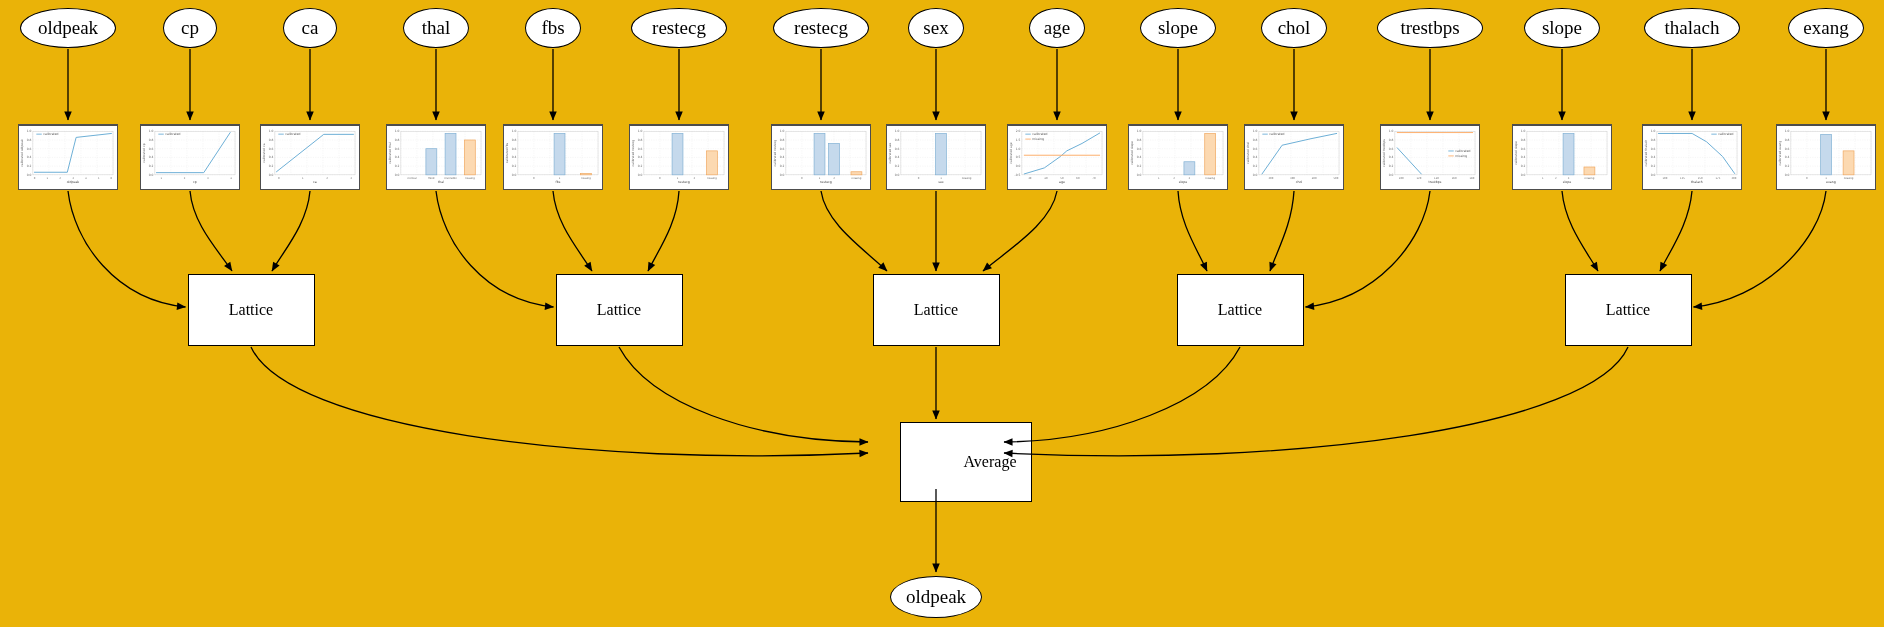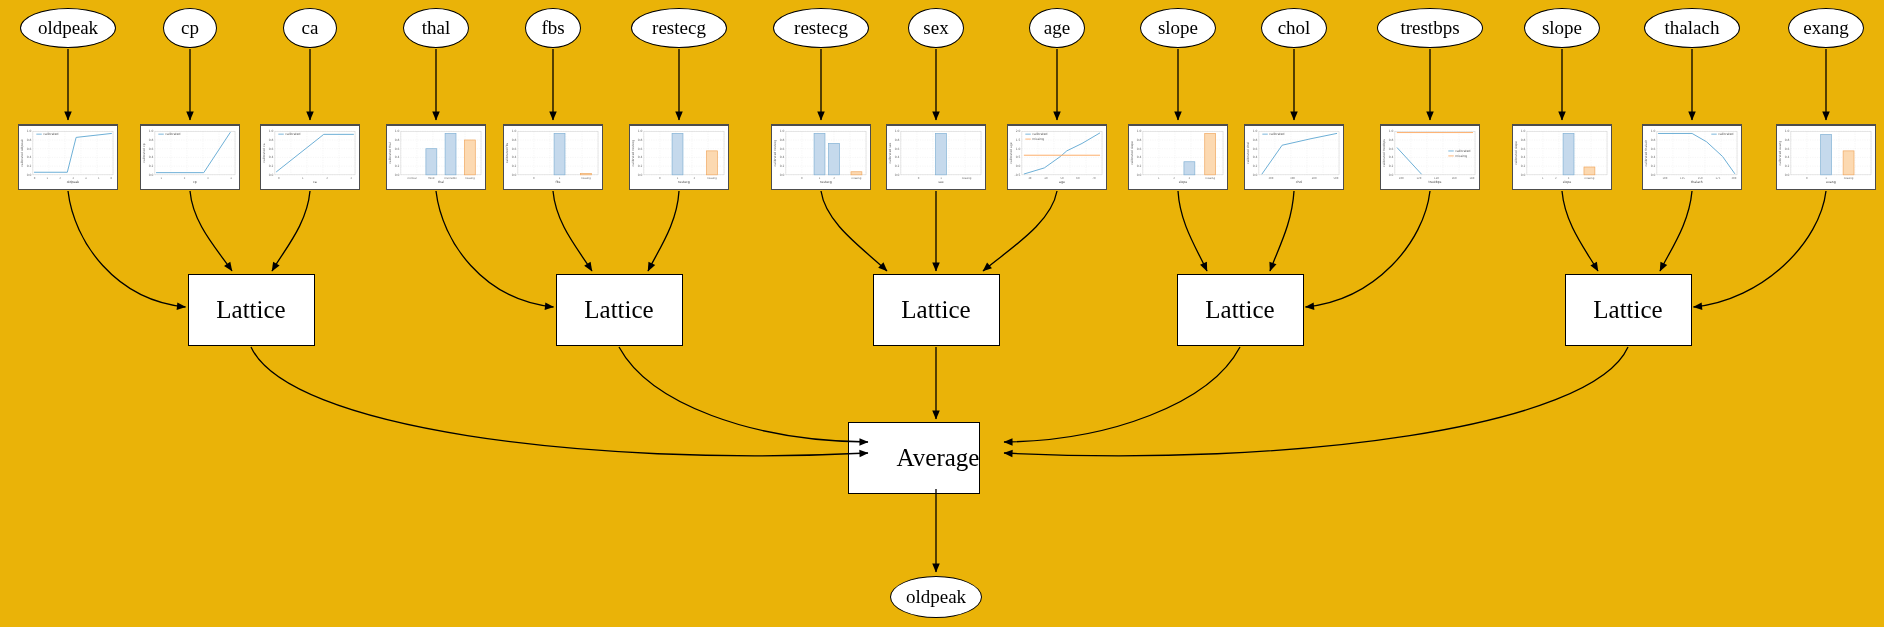--- a/index.html
+++ b/index.html
@@ -1,21 +1,21 @@
 <!DOCTYPE html>
 <html><head>
 <meta charset="utf-8">
 <style>
   html,body{margin:0;padding:0;background:#fff;}
   .canvas{position:relative;width:1884px;height:627px;background:#eab308;overflow:hidden;
           font-family:"Liberation Serif", "DejaVu Serif", serif;}
   #edges{position:absolute;left:0;top:0;z-index:3;pointer-events:none;}
   .node{position:absolute;z-index:2;box-sizing:border-box;display:flex;align-items:center;justify-content:center;}
   .ellipse-node{border:1.6px solid #000;border-radius:50%;background:#fff;font-size:19px;color:#000;}
-  .box-node{border:1.4px solid #000;background:#fff;font-size:25px;color:#000;}
+  .box-node{border:1.4px solid #000;background:#fff;font-size:16px;color:#000;}
   .plot-node{background:#fff;border:1.2px solid #4d4d4d;border-top-width:2.6px;padding:1px;}
   .plot-node svg{display:block;font-family:"DejaVu Sans", sans-serif;}
 </style>
 </head>
 <body>
 
 <div class="canvas">
   <svg id="edges" width="1884" height="627">
       <defs>
         <marker id="ah" viewBox="0 0 10 10" refX="9.5" refY="5" markerWidth="11" markerHeight="9" orient="auto" markerUnits="userSpaceOnUse">
@@ -610,20 +610,20 @@
       </div>
       <div class="node box-node" style="left: 872.5px; top: 274px; width: 127px; height: 72px;">
         <span>Lattice</span>
       </div>
       <div class="node box-node" style="left: 1176.5px; top: 274px; width: 127px; height: 72px;">
         <span>Lattice</span>
       </div>
       <div class="node box-node" style="left: 1564.5px; top: 274px; width: 127px; height: 72px;">
         <span>Lattice</span>
       </div>
-      <div class="node box-node" style="left: 848px; top: 422px; width: 132px; height: 72px; padding-left: 48px;">
+      <div class="node box-node" style="left: 900px; top: 422px; width: 132px; height: 80px; padding-left: 48px;">
         <span>Average</span>
       </div>
       <div class="node ellipse-node" style="left: 890px; top: 576px; width: 92px; height: 42px;">
         <span>oldpeak</span>
       </div>
     </div>
 </div>
 
 </body></html>

